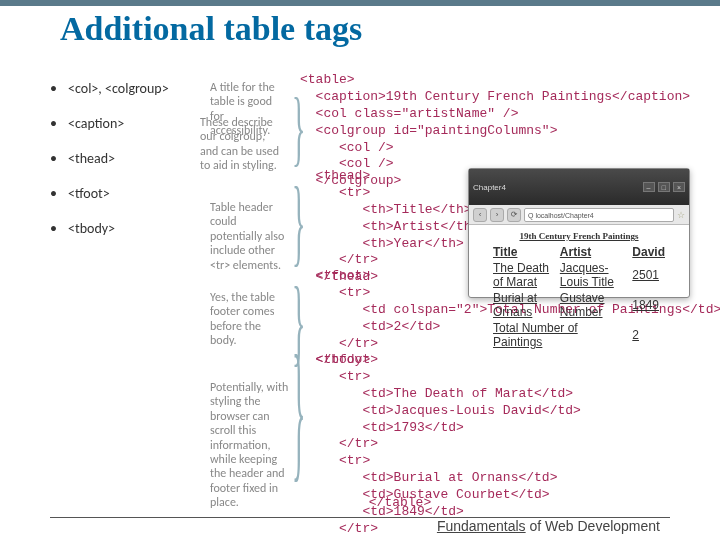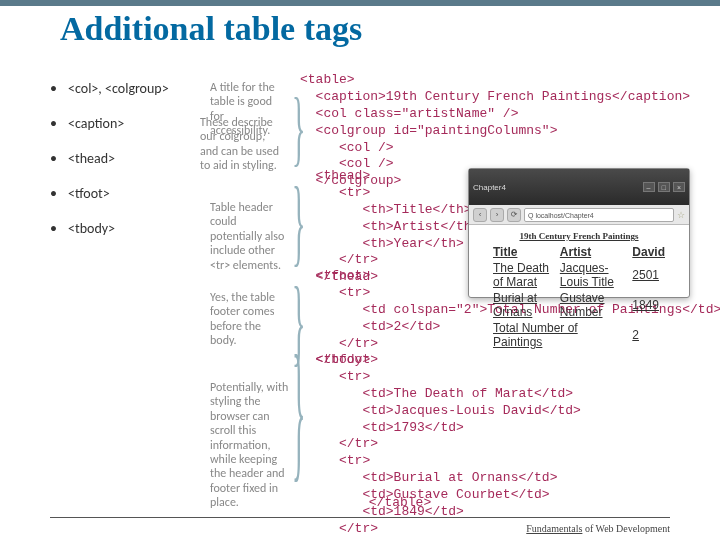--- a/index.html
+++ b/index.html
@@ -86,22 +86,22 @@
   .browser-body { padding: 6px 22px; font-size: 9px; text-decoration: underline; }
   .bcaption { font-family: Georgia, serif; font-weight: bold; font-size: 9px; margin-bottom: 3px; text-align:center;}
   .btable { width: 100%; border-collapse: collapse; font-size: 12px; }
   .btable th, .btable td { padding: 1px 2px; text-align: left; }
   .btable th { font-weight: bold; }
   .footer-line {
     position: absolute; left: 50px; right: 50px; bottom: 22px;
     border-top: 1px solid #555;
   }
   .footer-text {
-    position: absolute; right: 50px; bottom: 6px;
-    font-size: 10px; color: #444; font-family: Liberation Serif, serif;
+    position: absolute; right: 60px; bottom: 6px;
+    font-size: 14px; color: #444; font-family: Liberation Sans, sans-serif;
   }
   .footer-text .u { text-decoration: underline; }
 </style>
 </head>
 <body>
 
 <div class="title-bar"></div>
 <h1 class="slide-title">Additional table tags</h1>
 
 <ul class="bullets">

